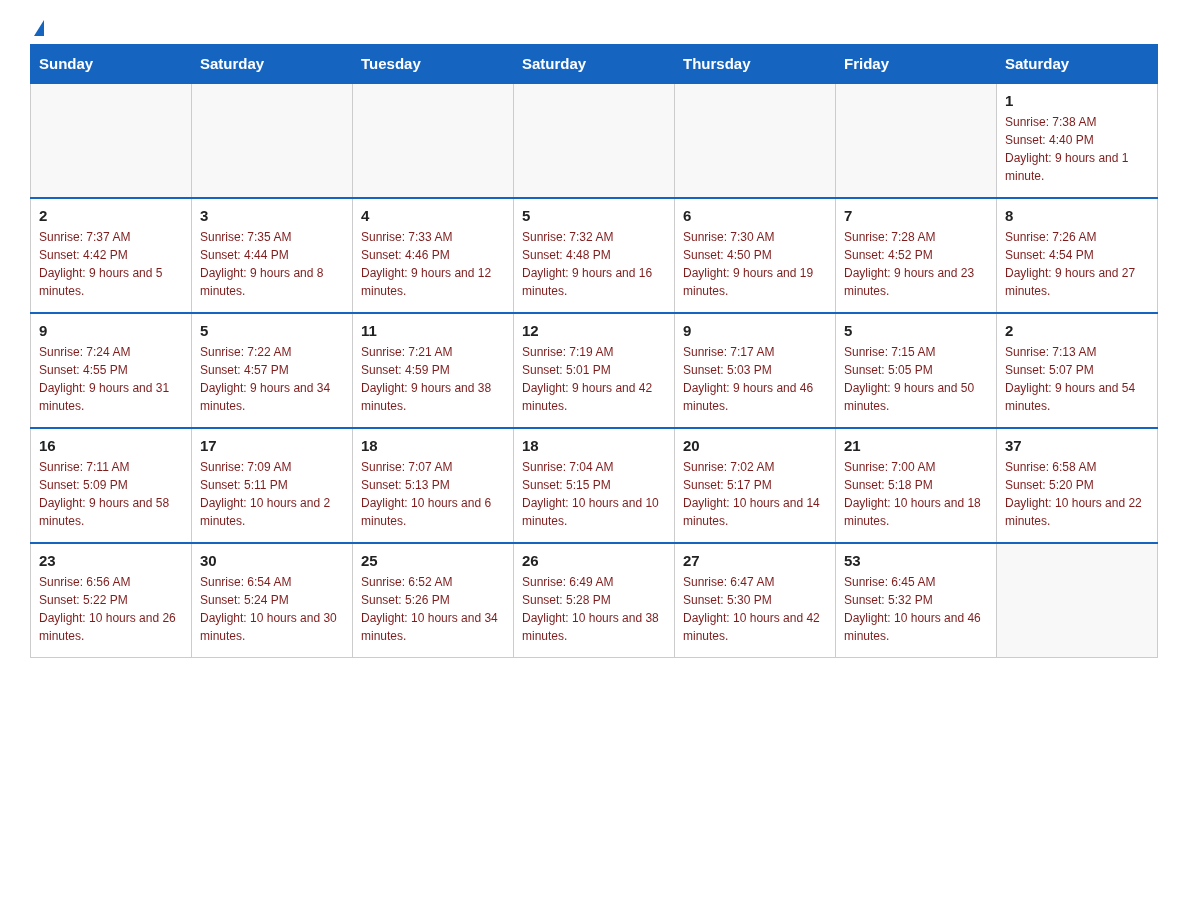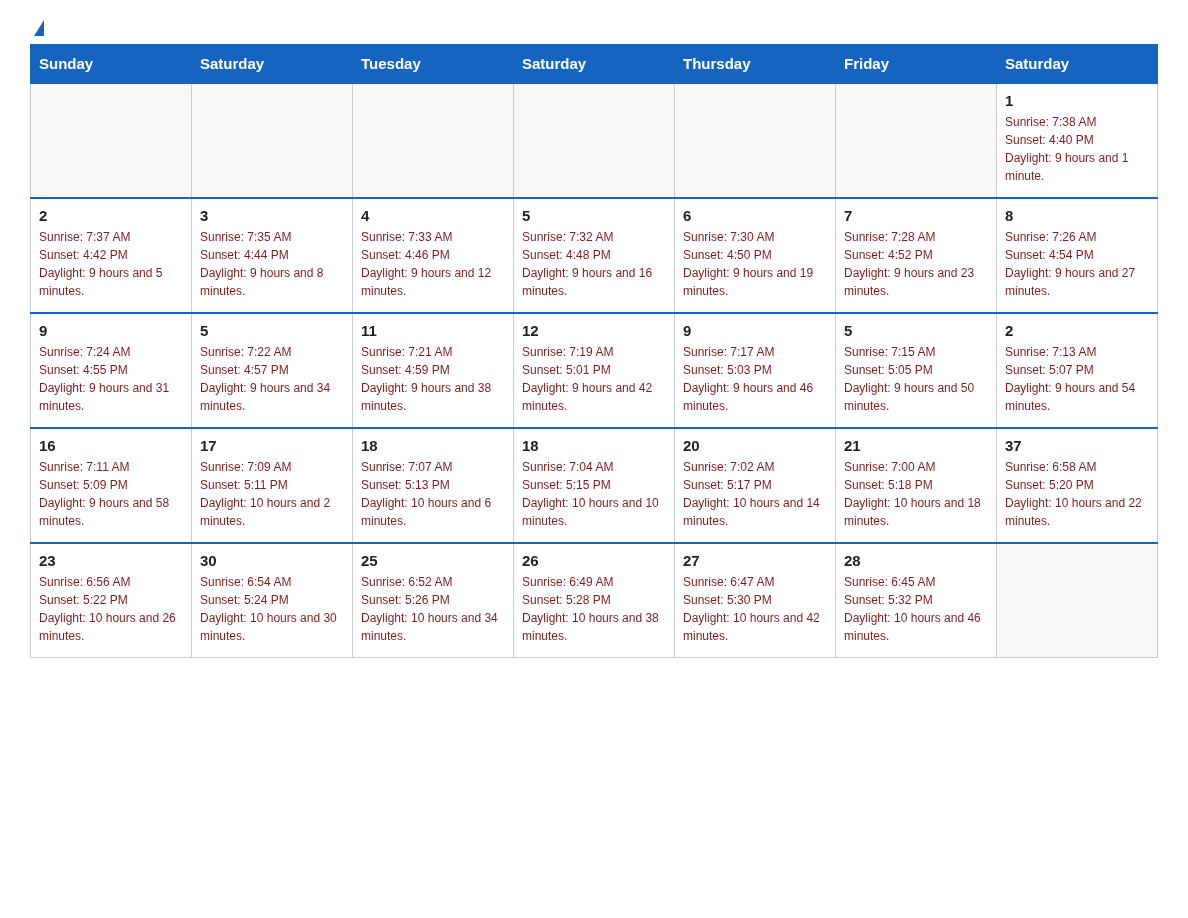--- a/index.html
+++ b/index.html
@@ -251,19 +251,19 @@
         </td>
         <td>
           <span class="day-number">26</span>
           <div class="day-info">Sunrise: 6:49 AM<br>Sunset: 5:28 PM<br>Daylight: 10 hours and 38 minutes.</div>
         </td>
         <td>
           <span class="day-number">27</span>
           <div class="day-info">Sunrise: 6:47 AM<br>Sunset: 5:30 PM<br>Daylight: 10 hours and 42 minutes.</div>
         </td>
         <td>
-          <span class="day-number">28</span>
+          <span class="day-number">53</span>
           <div class="day-info">Sunrise: 6:45 AM<br>Sunset: 5:32 PM<br>Daylight: 10 hours and 46 minutes.</div>
         </td>
         <td class="empty"></td>
       </tr>
     </tbody>
 </table>
 
 </body></html>

